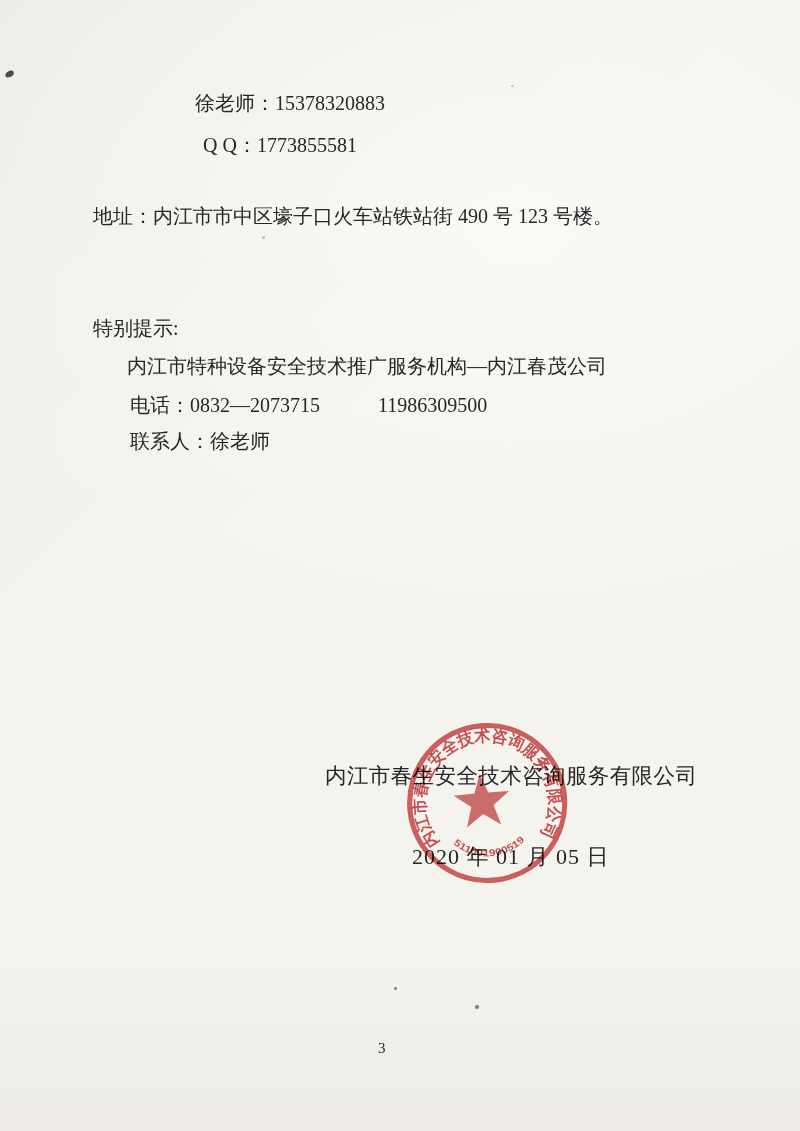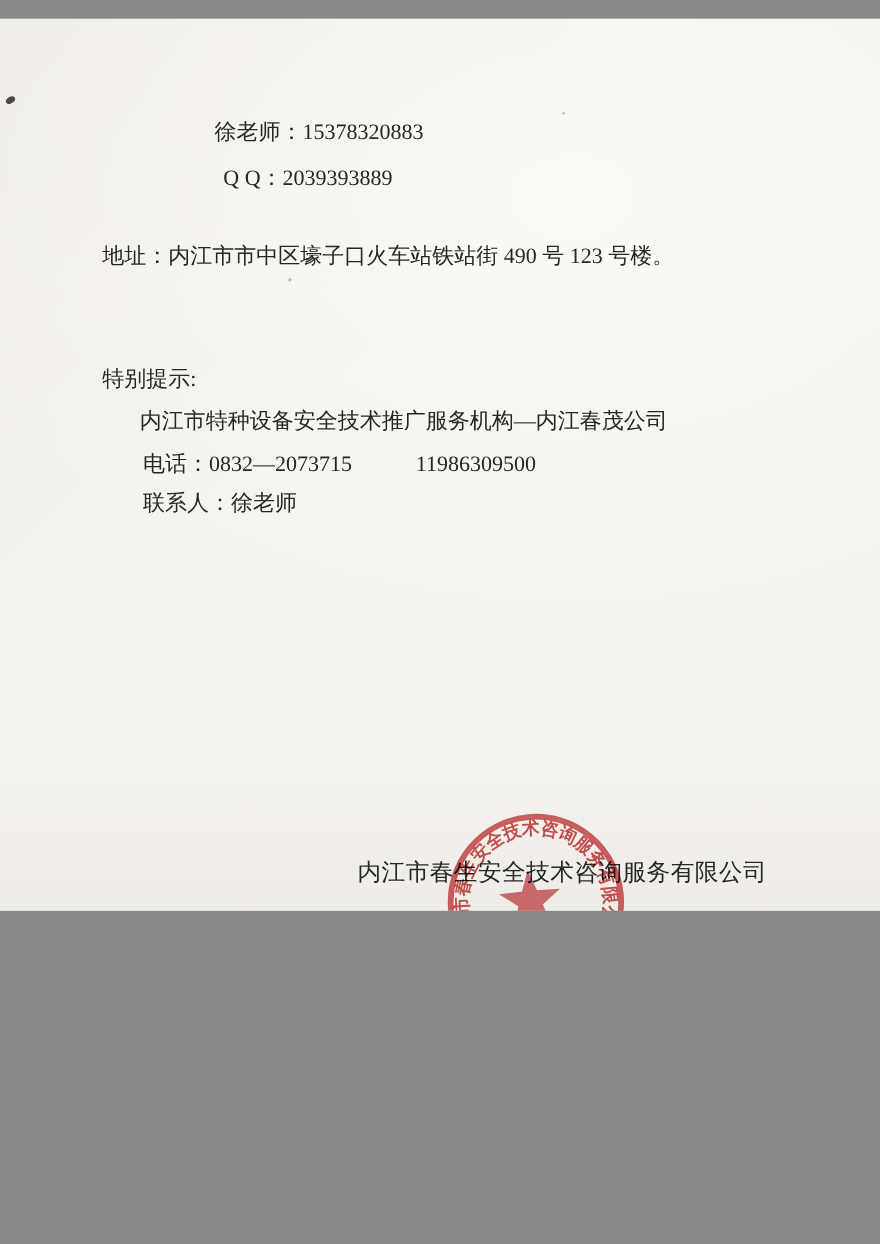--- a/index.html
+++ b/index.html
@@ -1,19 +1,19 @@
 <!DOCTYPE html>
 <html><head>
 <meta charset="utf-8">
 <style>
   html,body{margin:0;padding:0;background:#888;}
   .paper{
     position:relative;
-    width:800px;height:811px;
-    margin:17px auto;
+    width:800px;height:1131px;
+    margin:0 auto;
     background:
       radial-gradient(ellipse 900px 600px at 65% 20%, rgba(255,255,255,0.5), rgba(255,255,255,0) 70%),
       linear-gradient(135deg, rgba(190,185,175,0.10), rgba(255,255,255,0) 40%),
       linear-gradient(0deg, rgba(190,185,175,0.12), rgba(255,255,255,0) 18%),
       #f5f3ee;
     overflow:hidden;
     font-family:"Liberation Serif","DejaVu Serif",serif;
     color:#262626;
   }
   .line{
@@ -62,21 +62,21 @@
 
 <div class="paper">
 
   <div class="speck s1"></div>
   <div class="speck s2"></div>
   <div class="speck s3"></div>
   <div class="speck s4"></div>
   <div class="speck s5"></div>
 
   <div class="line fs20" style="left:195px;top:92px;">徐老师：15378320883</div>
-  <div class="line fs20" style="left:203px;top:134px;">Q Q：2039393889</div>
+  <div class="line fs20" style="left:203px;top:134px;">Q Q：1773855581</div>
   <div class="line fs20" style="left:93px;top:205px;">地址：内江市市中区壕子口火车站铁站街 490 号 123 号楼。</div>
 
   <div class="line fs20 bold" style="left:93px;top:317px;">特别提示:</div>
   <div class="line fs20" style="left:127px;top:355px;">内江市特种设备安全技术推广服务机构—内江春茂公司</div>
   <div class="line fs20" style="left:130px;top:394px;">电话：0832—2073715</div>
   <div class="line fs20" style="left:378px;top:394px;">11986309500</div>
   <div class="line fs20" style="left:130px;top:430px;">联系人：徐老师</div>
 
   <div class="company-line">内江市春生安全技术咨询服务有限公司</div>
   <div class="date-line">2020 年 01 月 05 日</div>

